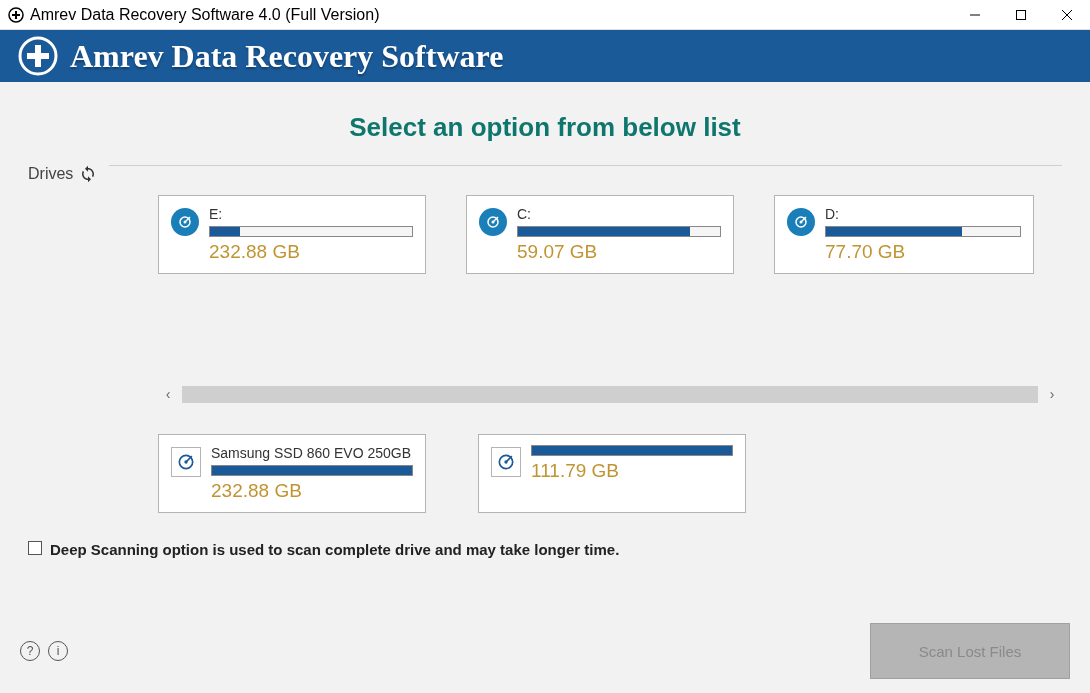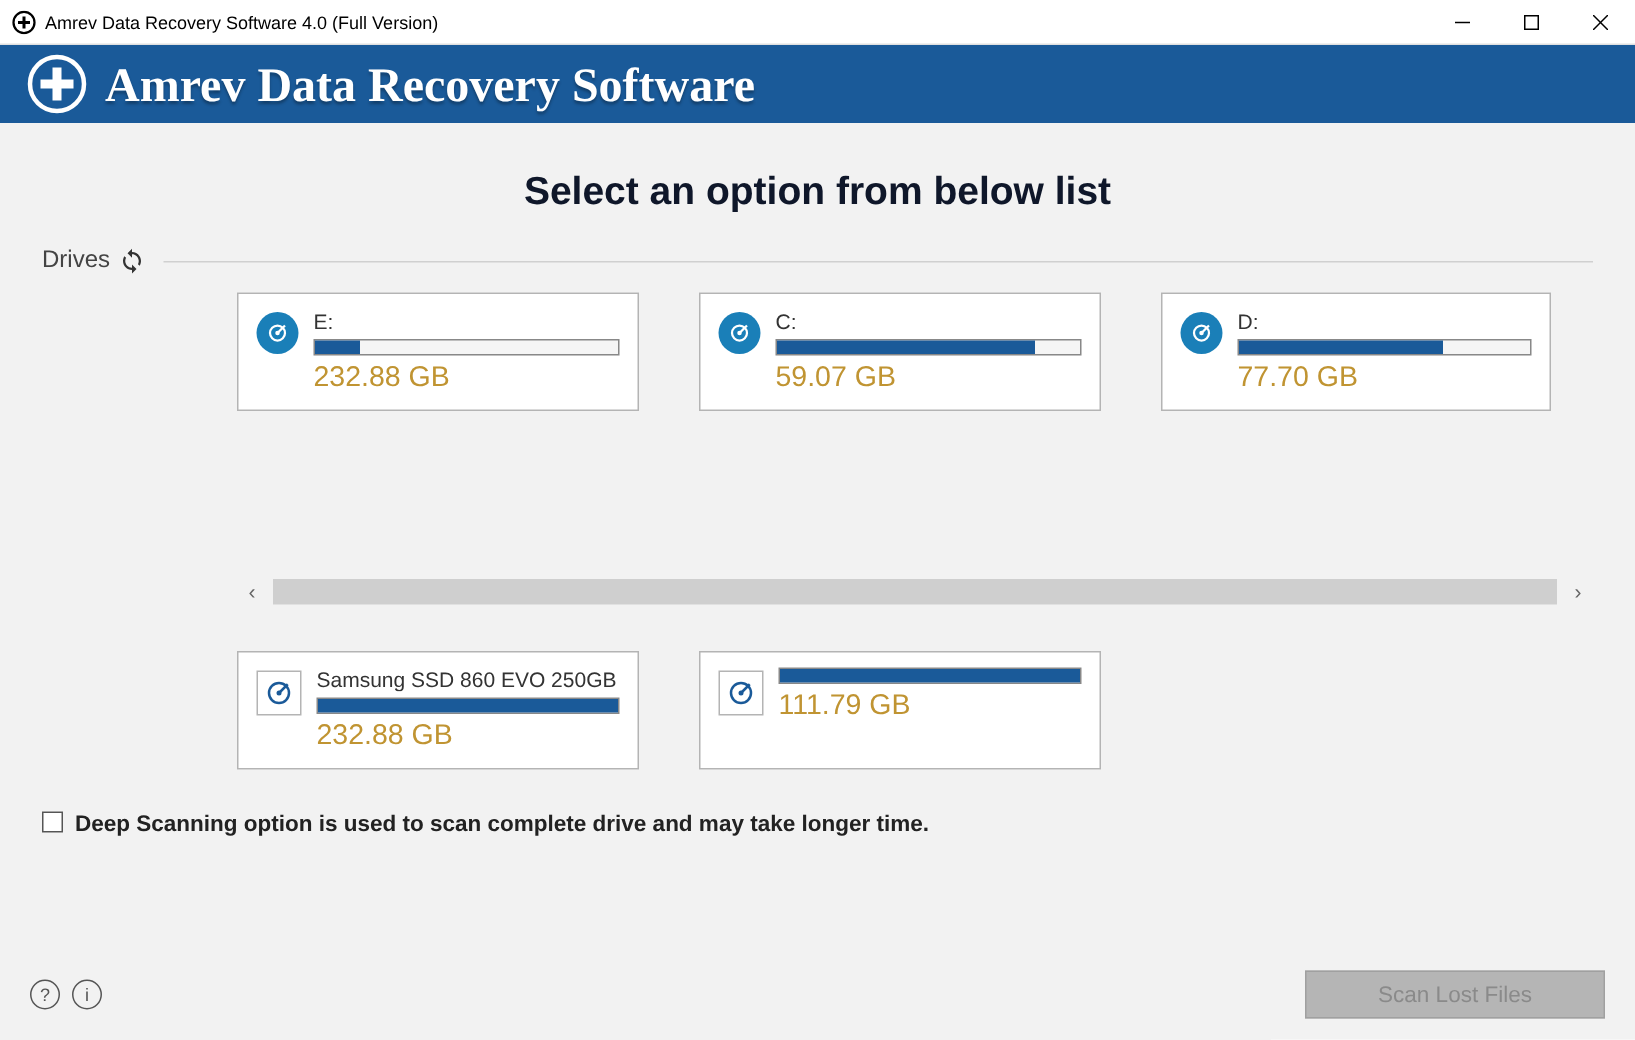--- a/index.html
+++ b/index.html
@@ -1,53 +1,53 @@
 <!DOCTYPE html>
 <html><head>
 <meta charset="utf-8">
 <style>
 *{box-sizing:border-box;margin:0;padding:0;font-family:"Segoe UI",Arial,sans-serif}
 body{background:#fff;width:1090px;height:693px;overflow:hidden;display:flex;flex-direction:column}
 .titlebar{height:30px;background:#fff;display:flex;align-items:center;padding-left:8px;border-bottom:1px solid #e0e0e0}
 .titlebar-icon{width:16px;height:16px;margin-right:6px}
-.titlebar-text{font-size:12px;color:#000;flex:1}
+.titlebar-text{font-size:16px;color:#000;flex:1}
 .titlebar-controls{display:flex;height:100%}
 .titlebar-btn{width:46px;height:100%;display:flex;align-items:center;justify-content:center;cursor:pointer}
 .titlebar-btn svg{width:10px;height:10px}
 .banner{height:52px;background:#1a5a99;display:flex;align-items:center;padding-left:18px;color:#fff}
 .banner-logo{width:40px;height:40px;margin-right:12px}
 .banner-title{font-family:Georgia,"Times New Roman",serif;font-size:32px;font-weight:bold;text-shadow:0 2px 2px rgba(0,0,0,.3)}
 .content{flex:1;background:#f2f2f2;padding:30px 28px 0 28px;position:relative}
-.heading{text-align:center;font-size:26px;font-weight:600;color:#0f172a;margin-bottom:22px}
-.section-row{display:flex;align-items:center;margin-bottom:12px}
+.heading{text-align:center;font-size:26px;font-weight:600;color:#0f766e;margin-bottom:22px}
+.section-row{display:flex;align-items:flex-start;margin-bottom:12px}
 .section-label{font-size:16px;color:#444;margin-right:6px}
 .refresh-icon{width:18px;height:18px;cursor:pointer;margin-right:12px}
 .section-line{flex:1;height:1px;background:#d0d0d0}
 .drives-row{display:flex;gap:40px;padding-left:130px;margin-bottom:20px}
 .drive-card{width:268px;background:#fff;border:1px solid #b4b4b4;padding:10px 12px;display:flex;align-items:flex-start;gap:10px;cursor:pointer}
 .drive-card.last{width:260px}
 .drive-icon-circle{width:28px;height:28px;border-radius:50%;background:#1a7fb8;flex-shrink:0;display:flex;align-items:center;justify-content:center;margin-top:2px}
 .drive-icon-circle svg{width:16px;height:16px}
 .drive-icon-box{width:30px;height:30px;border:1px solid #b4b4b4;flex-shrink:0;display:flex;align-items:center;justify-content:center;margin-top:2px}
 .drive-info{flex:1;min-width:0}
 .drive-name{font-size:14px;color:#333;margin-bottom:4px;white-space:nowrap;overflow:hidden;text-overflow:ellipsis}
 .drive-bar{height:11px;border:1px solid #888;background:#f5f5f5;margin-bottom:4px;position:relative}
 .drive-fill{height:100%;background:#1a5a99}
 .drive-size{font-size:19px;color:#c09432}
 .scroll-row{display:flex;align-items:center;padding-left:130px;margin-top:110px;margin-bottom:30px}
 .scroll-arrow{width:20px;height:20px;display:flex;align-items:center;justify-content:center;cursor:pointer;font-size:14px;color:#666}
 .scroll-track{flex:1;height:17px;background:#cfcfcf;margin:0 4px}
-.cantfind-row{padding-left:130px;display:flex;gap:40px;margin-bottom:28px}
+.cantfind-row{padding-left:130px;display:flex;gap:52px;margin-bottom:28px}
 .checkbox-row{display:flex;align-items:flex-start;gap:8px;margin-bottom:20px}
 .checkbox{width:14px;height:14px;border:1px solid #555;background:#fff;cursor:pointer}
 .checkbox-label{font-size:15px;font-weight:bold;color:#222}
 .footer{position:absolute;bottom:14px;left:20px;right:20px;display:flex;align-items:center;justify-content:space-between}
 .footer-icons{display:flex;gap:8px}
 .footer-icon{width:20px;height:20px;border:1.5px solid #555;border-radius:50%;display:flex;align-items:center;justify-content:center;font-size:12px;color:#555;cursor:pointer}
-.scan-btn{width:200px;height:32px;background:#b5b5b5;color:#8a8a8a;border:1px solid #a0a0a0;font-size:15px;display:flex;align-items:center;justify-content:center}
+.scan-btn{width:200px;height:56px;background:#b5b5b5;color:#8a8a8a;border:1px solid #a0a0a0;font-size:15px;display:flex;align-items:center;justify-content:center}
 </style>
 </head>
 <body>
 
 <div class="titlebar">
   <span class="titlebar-icon">
     <svg viewBox="0 0 16 16">
         <circle cx="8" cy="8" r="7" fill="none" stroke="#000" stroke-width="1.5"></circle>
         <rect x="7" y="4" width="2" height="8" fill="#000"></rect>
         <rect x="4" y="7" width="8" height="2" fill="#000"></rect>

